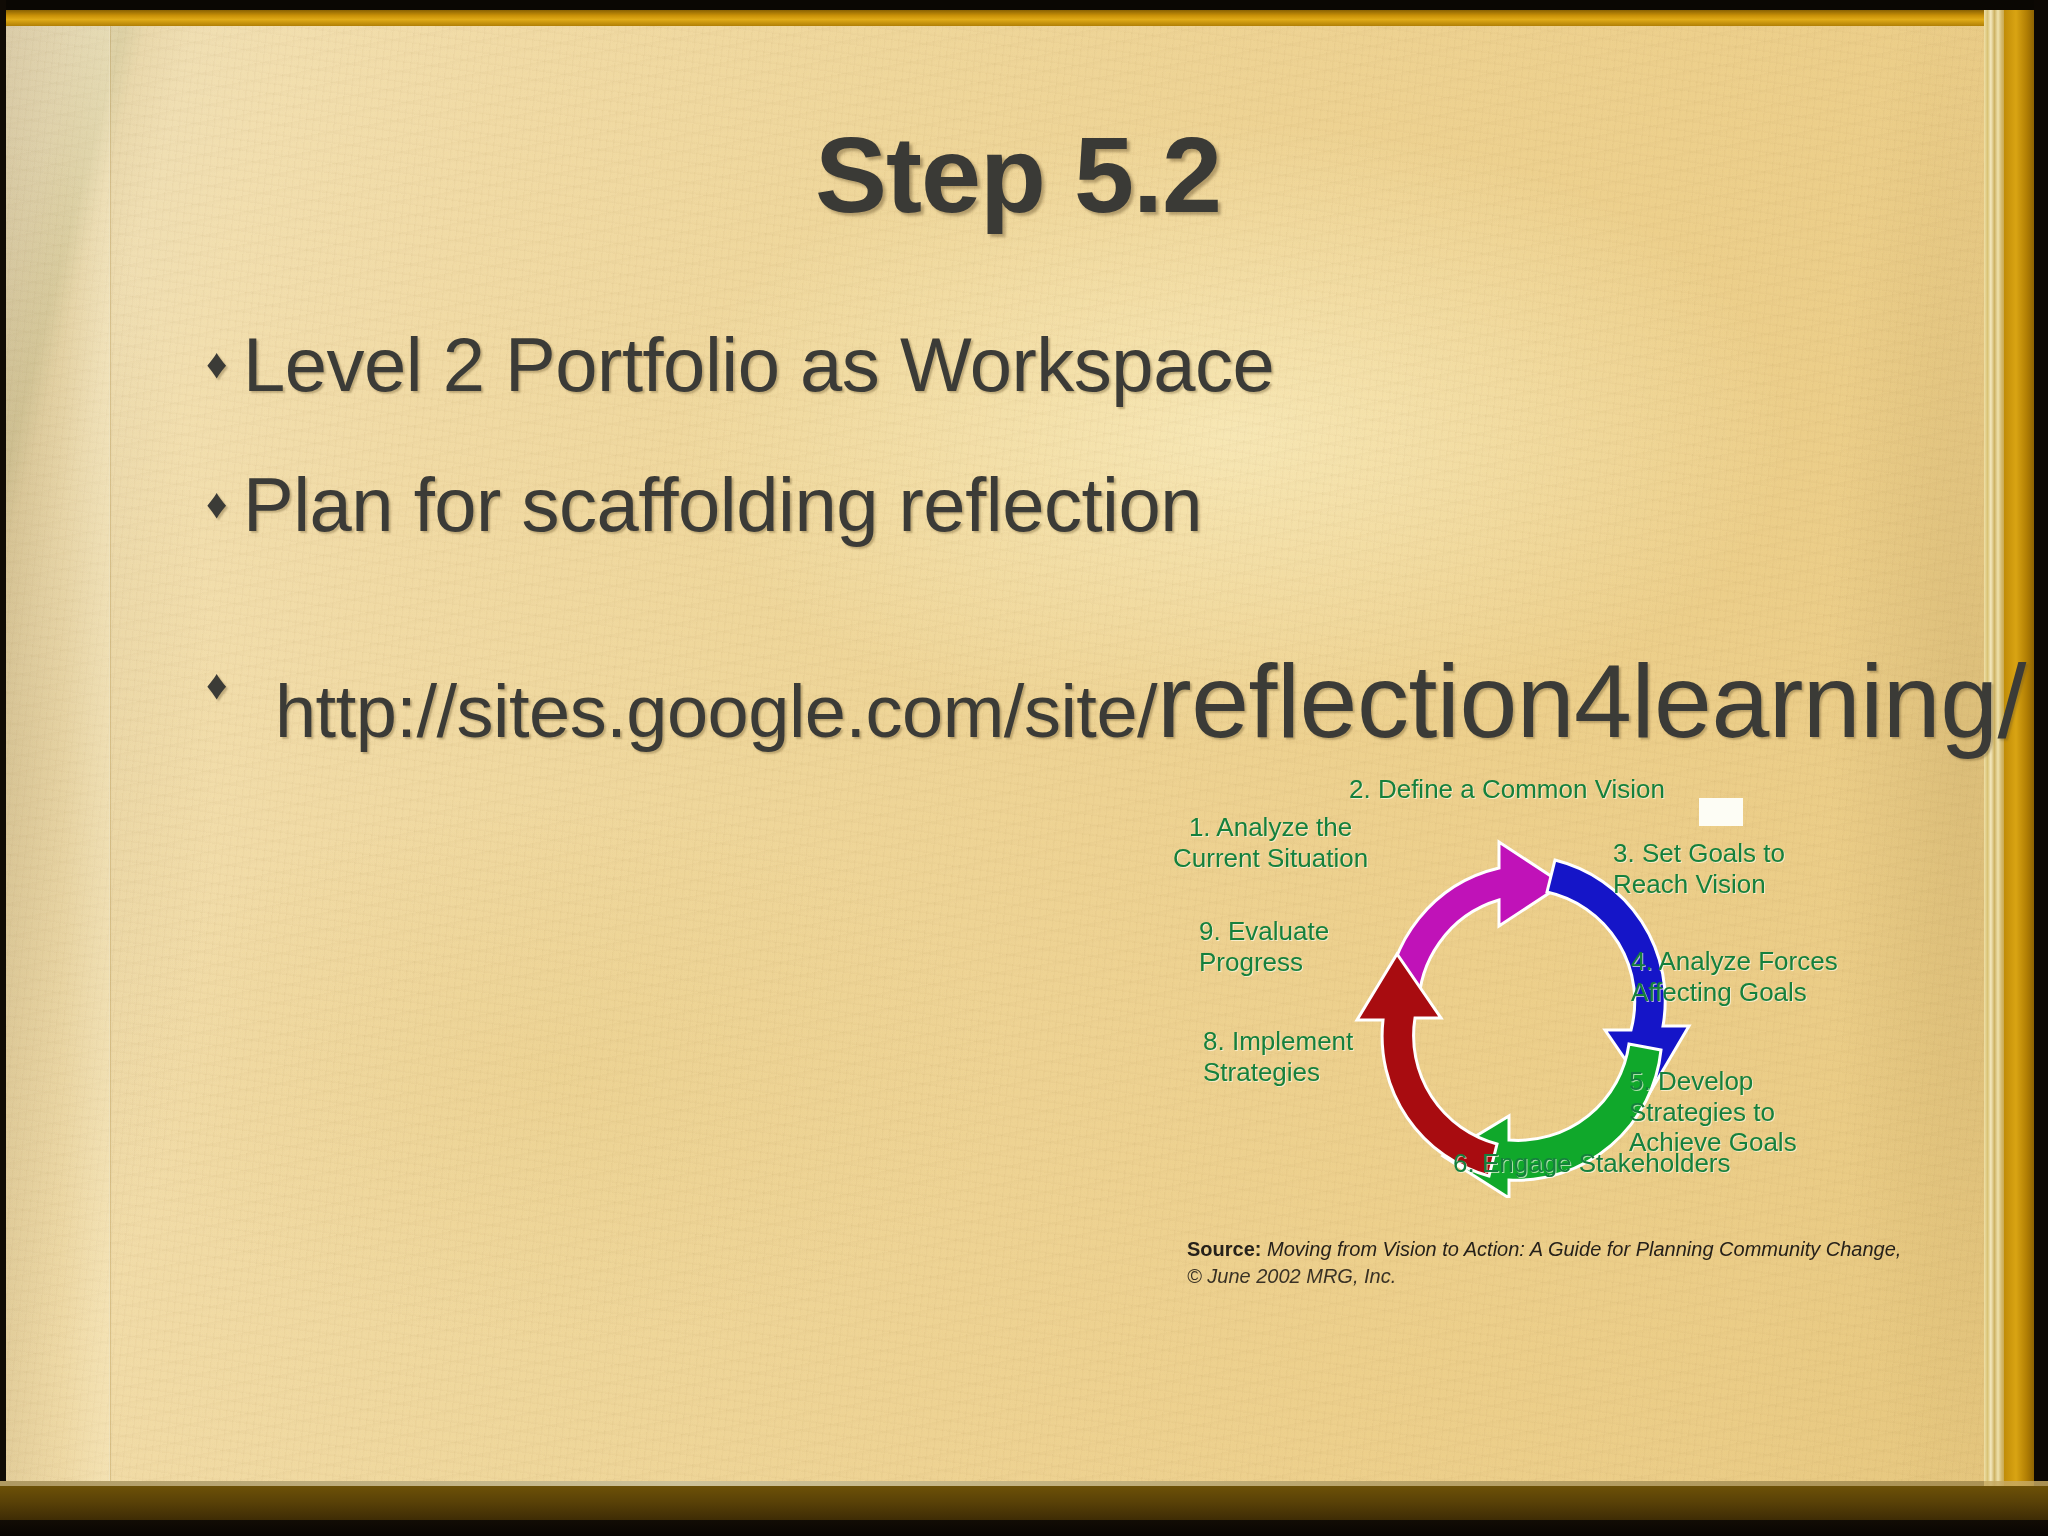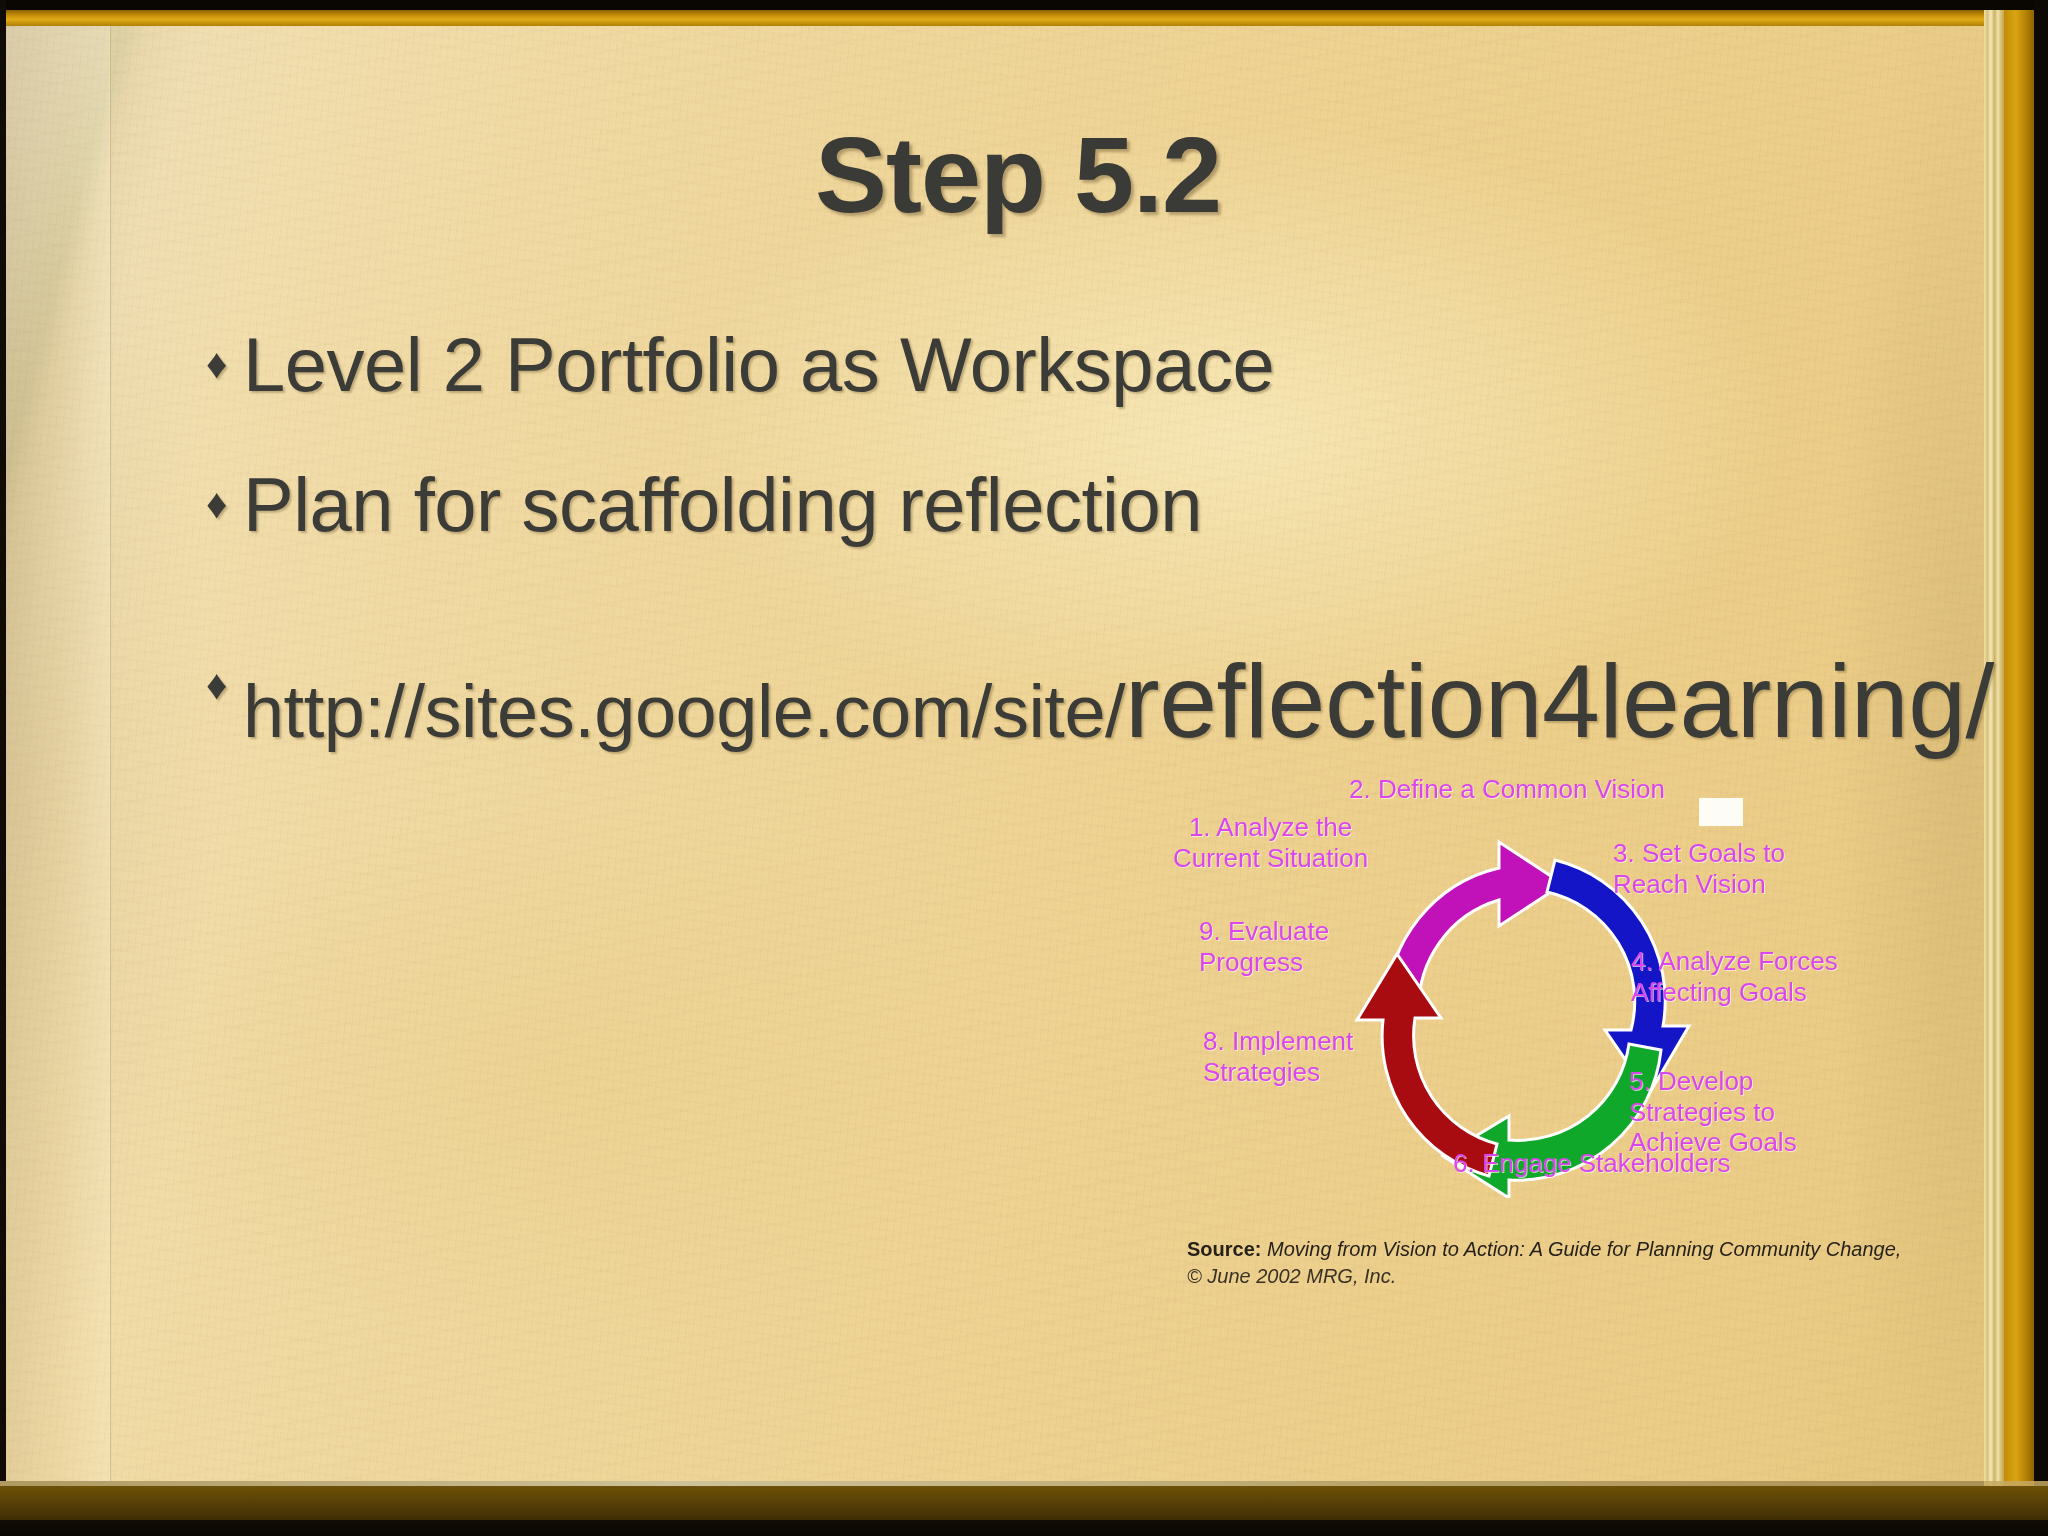--- a/index.html
+++ b/index.html
@@ -106,27 +106,27 @@
     text-shadow:2px 2px 2px rgba(100,80,40,.35);
     letter-spacing:-.5px;
   }
   .b-mark{
     flex:0 0 auto;font-size:42px;line-height:1.5;padding-right:16px;
     color:#3b3b37;transform:translateY(6px);
   }
   .b-text{flex:1 1 auto;}
   .b1{margin-bottom:62px;}
   .b2{margin-bottom:104px;}
-  .b3 .b-text{font-size:74px;}
+  .b3 .b-text{font-size:74px;margin-left:32px;}
   .b3 .big{font-size:104px;line-height:1.05;}
 
   
   .diagram{position:absolute;left:1175px;top:730px;width:800px;height:740px;}
   .dg-label{
-    position:absolute;color:#d946ef;
+    position:absolute;color:#15803d;
     font-size:26px;line-height:1.18;
     font-family:"Liberation Sans", sans-serif;
     text-shadow:1px 1px 0 rgba(255,252,235,.65);
     white-space:pre-line;
   }
   .dg-l1{left:-8px;top:56px;text-align:center;}
   .dg-l2{left:168px;top:18px;}
   .dg-l3{left:432px;top:82px;}
   .dg-l4{left:450px;top:190px;}
   .dg-l5{left:448px;top:310px;}

